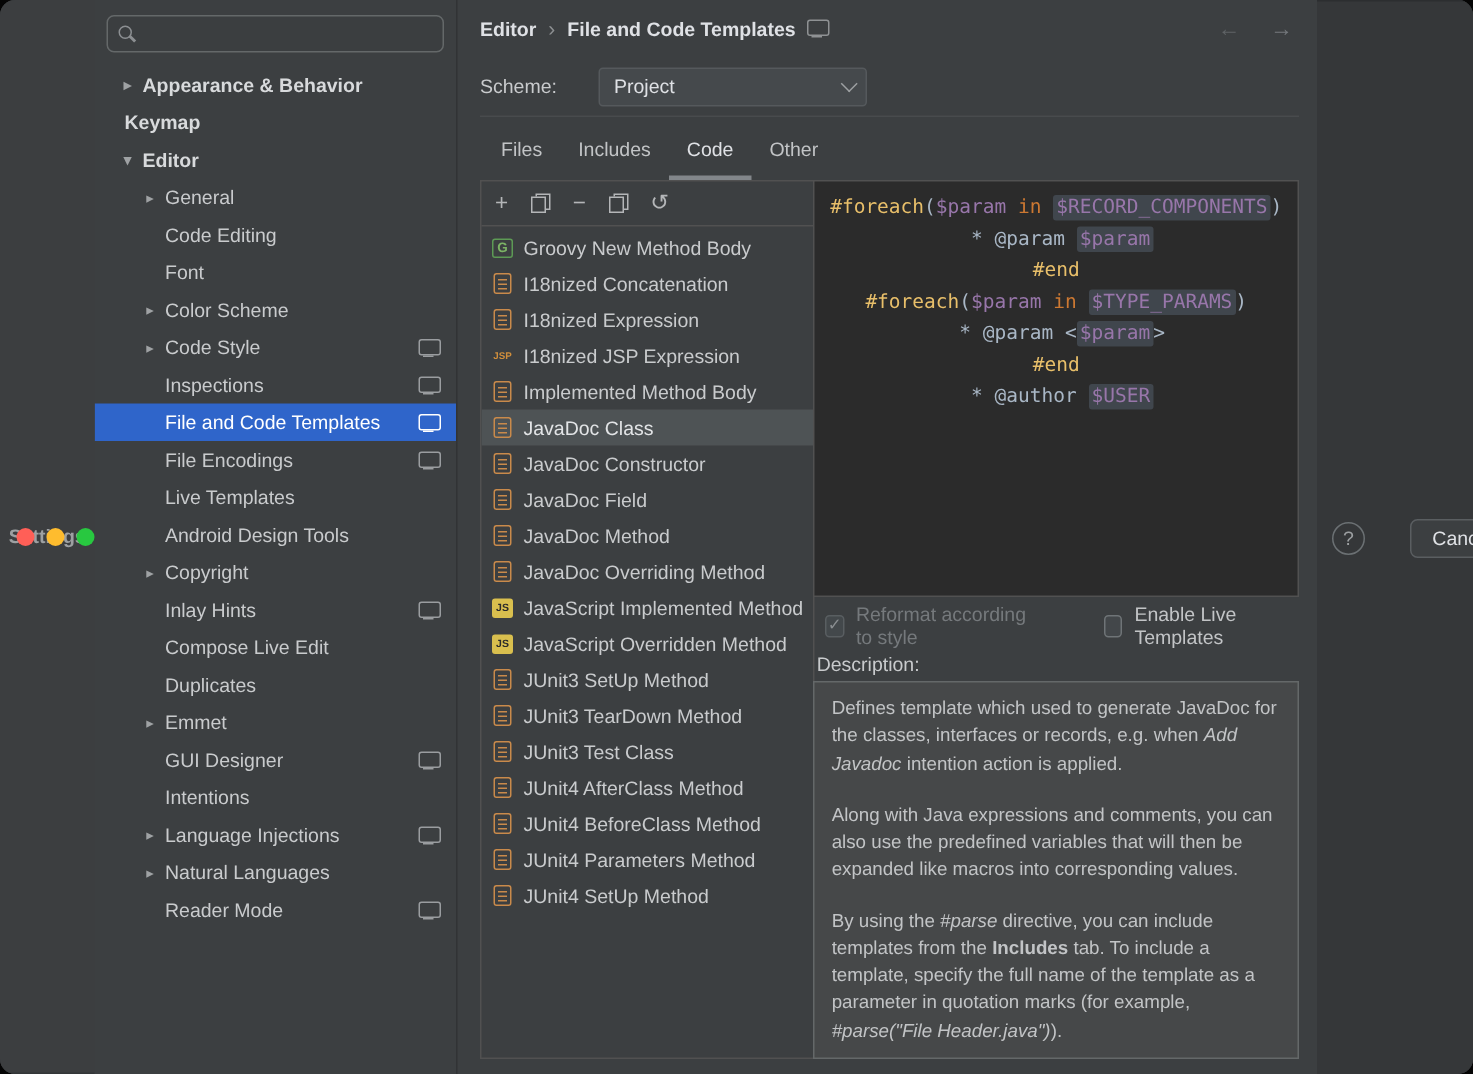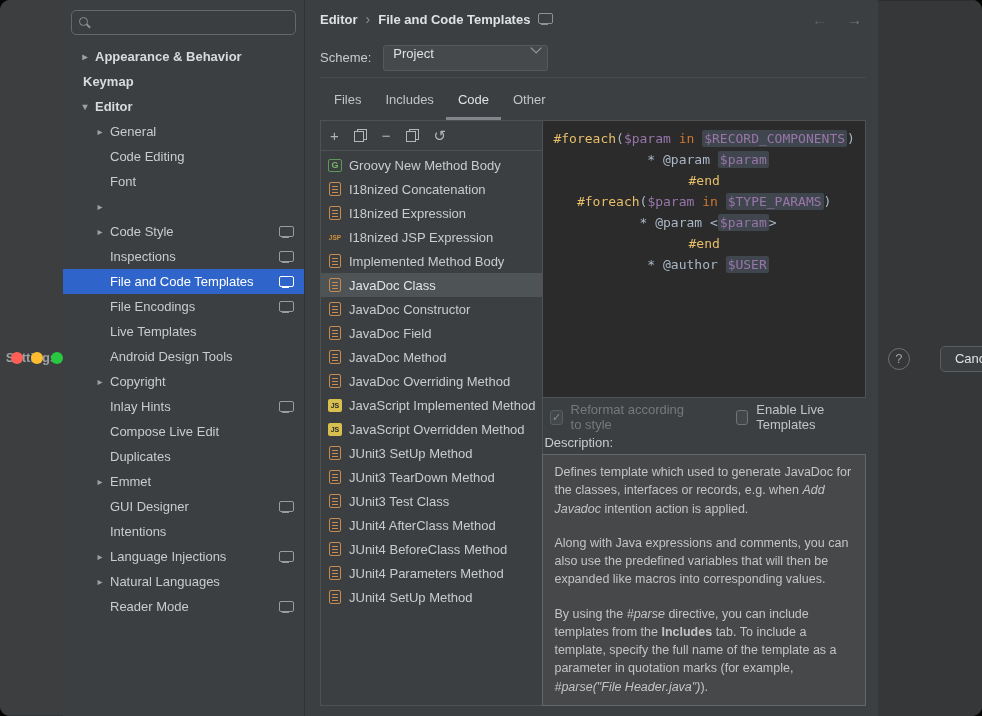--- a/index.html
+++ b/index.html
@@ -39,23 +39,23 @@
   .screen-ic::after{content:"";position:absolute;left:3px;bottom:0;width:7px;height:1px;background:currentColor;}
   
   .main{flex:1;min-width:0;display:flex;flex-direction:column;padding:0 12px 10px 15px;}
   .crumb-row{flex:0 0 38px;display:flex;align-items:center;gap:8px;font-size:13px;}
   .crumb{font-weight:bold;color:#dfe1e5;}
   .crumb-sep{color:#8c8f91;font-size:14px;}
   .crumb-row .screen-ic{margin-right:0;color:#8f9294;}
   .nav-arrows{margin-left:auto;display:flex;gap:20px;font-size:15px;padding-right:4px;}
   .arrow-back{color:#5f6366;}
   .arrow-fwd{color:#75797d;}
-  .scheme-row{flex:0 0 40px;display:flex;align-items:center;gap:12px;font-size:13px;border-bottom:1px solid #484b4d;}
+  .scheme-row{flex:0 0 40px;display:flex;align-items:center;gap:28px;font-size:13px;border-bottom:1px solid #484b4d;}
   .scheme-label{color:#c9cbcd;}
-  .combo{width:165px;height:26px;background:#45494c;border:1px solid #55595c;border-radius:3px;display:flex;padding:0 9px;color:#dfe1e5;}
+  .combo{width:179px;height:26px;background:#45494c;border:1px solid #55595c;border-radius:3px;display:flex;align-items:center;padding:0 9px;color:#dfe1e5;}
   .combo-value{flex:1;}
   .combo-chev{width:8px;height:8px;border-right:1.6px solid #9da0a2;border-bottom:1.6px solid #9da0a2;transform:rotate(45deg) translateY(-3px);}
   .tabs{flex:0 0 42px;display:flex;align-items:flex-end;padding-left:2px;}
   .tab{padding:0 12px 10px 12px;font-size:13px;color:#c2c4c6;border-bottom:3px solid transparent;cursor:default;}
   .tab.active{color:#dfe1e5;border-bottom-color:#82868a;}
   
   .content{flex:1;display:flex;min-height:0;}
   .list-pane{flex:0 0 204px;border:1px solid #515151;display:flex;flex-direction:column;min-height:0;background:#3c3f41;}
   .toolbar{flex:0 0 30px;border-bottom:1px solid #515151;display:flex;align-items:center;padding:0 9px;gap:15px;color:#b4b6b8;}
   .tb-btn{font-size:15px;line-height:1;cursor:default;}
@@ -143,20 +143,21 @@
           <div class="tree-row" style="padding-left: 27px;">
             <span class="chev"></span>
             <span class="tree-label">Code Editing</span>
           </div>
           <div class="tree-row" style="padding-left: 27px;">
             <span class="chev"></span>
             <span class="tree-label">Font</span>
           </div>
           <div class="tree-row" style="padding-left: 27px;">
             <span class="chev">▸</span>
+            <span class="tree-label">Color Scheme</span>
           </div>
           <div class="tree-row" style="padding-left: 27px;">
             <span class="chev">▸</span>
             <span class="tree-label">Code Style</span>
             <span class="screen-ic"></span>
           </div>
           <div class="tree-row" style="padding-left: 27px;">
             <span class="chev"></span>
             <span class="tree-label">Inspections</span>
             <span class="screen-ic"></span>

